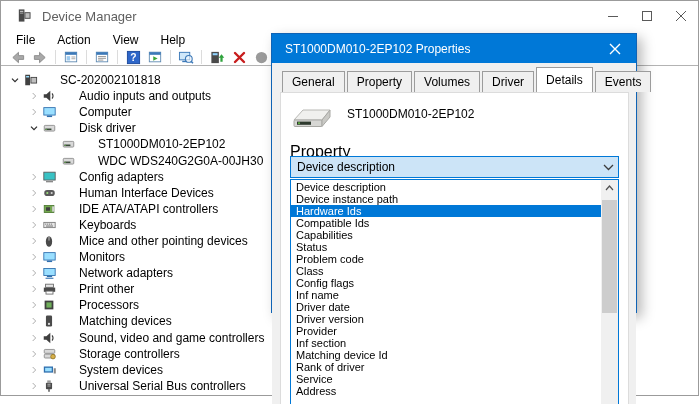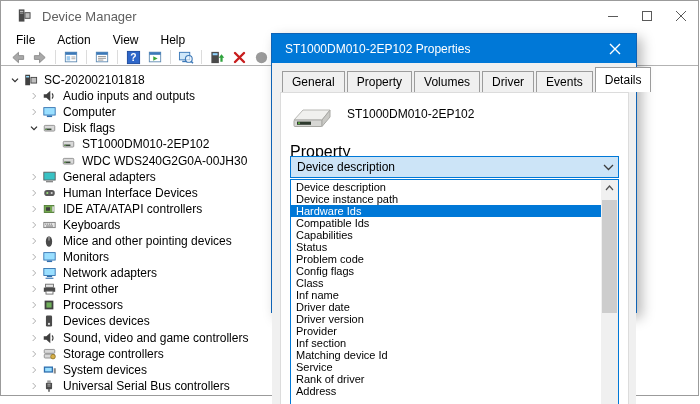--- a/index.html
+++ b/index.html
@@ -21,21 +21,21 @@
 
   .toolbar { height:17px; display:flex; align-items:center; padding-left:6px; border-bottom:1px solid #b3b3b3; }
   .tool-icon { width:16px; height:16px; margin:0 3px; display:inline-flex; align-items:center; justify-content:center; }
   .tool-sep { width:1px; height:14px; background:#dcdcdc; margin:0 4px; }
 
   .tree { position:relative; padding-top:6px; }
   .tree-row { display:flex; align-items:center; height:16.1px; white-space:nowrap; }
   .tree-row .indent { display:inline-block; height:1px; }
   .tree-row .chev { width:16px; height:14px; display:inline-flex; align-items:center; justify-content:center; flex:none; }
   .tree-row .ticon { width:18px; height:14px; display:inline-flex; align-items:center; flex:none; }
-  .tree-row .tlabel { font-size:12px; color:#000; margin-left:3px; }
+  .tree-row .tlabel { font-size:12px; color:#000; margin-left:19px; }
 
   
   .dialog { position:absolute; left:232px; top:33px; width:366px; height:280px;
             border:1px solid #0f63b5; background:#f9a8d4; box-shadow:5px 5px 12px rgba(0,0,0,.28); z-index:10;margin-left:39px; }
   .dlg-titlebar { height:29px; background:#0078d7; display:flex; align-items:center; position:relative; }
   .dlg-title { color:#fff; font-size:12px; margin-left:13px; }
   .dlg-close { position:absolute; right:0; top:0; width:42px; height:29px; display:flex; align-items:center; justify-content:center; color:#fff; }
   .dlg-body { position:relative; height:343px; background:#f0f0f0; }
 
   .tabs { position:absolute; left:10px; top:8px; display:flex; align-items:flex-end; z-index:3; }
@@ -238,21 +238,21 @@
               <path d="M2 3.5 L6 7.5 L10 3.5" stroke="#2b2b2b" fill="none" stroke-width="1.6"></path>
             </svg>
           </span>
           <span class="ticon">
             <svg width="15" height="14" viewBox="0 0 16 16">
               <rect x="2" y="5" width="12" height="6.5" rx="1" fill="#d9d9d9" stroke="#8a8a8a"></rect>
               <rect x="3.2" y="8.6" width="7" height="1.8" fill="#3a4a3a"></rect>
               <rect x="3.6" y="9" width="1.4" height="1" fill="#6fbf4f"></rect>
             </svg>
           </span>
-          <span class="tlabel">Disk flags</span>
+          <span class="tlabel">Disk driver</span>
         </div>
         <div class="tree-row">
           <span class="indent" style="width: 44px;"></span>
           <span class="chev"></span>
           <span class="ticon">
             <svg width="15" height="14" viewBox="0 0 16 16">
               <rect x="2" y="5" width="12" height="6.5" rx="1" fill="#d9d9d9" stroke="#8a8a8a"></rect>
               <rect x="3.2" y="8.6" width="7" height="1.8" fill="#3a4a3a"></rect>
               <rect x="3.6" y="9" width="1.4" height="1" fill="#6fbf4f"></rect>
             </svg>
@@ -277,21 +277,21 @@
             <svg width="8" height="10" viewBox="0 0 12 12">
               <path d="M4 1.5 L8.5 6 L4 10.5" stroke="#a6a6a6" fill="none" stroke-width="1.4"></path>
             </svg>
           </span>
           <span class="ticon">
             <svg width="15" height="14" viewBox="0 0 16 16">
               <rect x="1.5" y="2.5" width="13" height="9" fill="#39c2c4" stroke="#5a5a5a"></rect>
               <rect x="4" y="12.5" width="8" height="1.6" fill="#8a8a8a"></rect>
             </svg>
           </span>
-          <span class="tlabel">General adapters</span>
+          <span class="tlabel">Config adapters</span>
         </div>
         <div class="tree-row">
           <span class="indent" style="width: 25px;"></span>
           <span class="chev">
             <svg width="8" height="10" viewBox="0 0 12 12">
               <path d="M4 1.5 L8.5 6 L4 10.5" stroke="#a6a6a6" fill="none" stroke-width="1.4"></path>
             </svg>
           </span>
           <span class="ticon">
             <svg width="15" height="14" viewBox="0 0 16 16">
@@ -420,21 +420,21 @@
             <svg width="8" height="10" viewBox="0 0 12 12">
               <path d="M4 1.5 L8.5 6 L4 10.5" stroke="#a6a6a6" fill="none" stroke-width="1.4"></path>
             </svg>
           </span>
           <span class="ticon">
             <svg width="14" height="14" viewBox="0 0 16 16">
               <rect x="4.5" y="1.8" width="7" height="12.4" rx="1.4" fill="#4a4a4a"></rect>
               <circle cx="8" cy="11.4" r="1.3" fill="#dcdcdc"></circle>
             </svg>
           </span>
-          <span class="tlabel">Devices devices</span>
+          <span class="tlabel">Matching devices</span>
         </div>
         <div class="tree-row">
           <span class="indent" style="width: 25px;"></span>
           <span class="chev">
             <svg width="8" height="10" viewBox="0 0 12 12">
               <path d="M4 1.5 L8.5 6 L4 10.5" stroke="#a6a6a6" fill="none" stroke-width="1.4"></path>
             </svg>
           </span>
           <span class="ticon">
             <svg width="14" height="14" viewBox="0 0 16 16">
@@ -505,22 +505,22 @@
           </svg>
       </span>
     </div>
 
     <div class="dlg-body">
       <div class="tabs">
           <span class="tab">General</span>
           <span class="tab">Property</span>
           <span class="tab">Volumes</span>
           <span class="tab">Driver</span>
+          <span class="tab active">Details</span>
           <span class="tab">Events</span>
-          <span class="tab active">Details</span>
         </div>
 
       <div class="tab-panel">
         <div class="device-row">
           <span class="device-icon">
               <svg width="42" height="28" viewBox="0 0 42 28">
                 <polygon points="3,17 12,7 39,7 31,17" fill="#f0f0ee" stroke="#b8b8b4"></polygon>
                 <rect x="3" y="17" width="28" height="6.5" rx="1" fill="#d7d7d4" stroke="#a8a8a4"></rect>
                 <polygon points="31,17 39,7 39,14 31,23.5" fill="#c9c9c5" stroke="#a8a8a4"></polygon>
                 <rect x="6" y="18.6" width="14" height="3.2" fill="#2e3a2e"></rect>
@@ -543,30 +543,30 @@
 
         <div class="listbox">
           <div class="list-inner">
               <div class="list-item">Device description</div>
               <div class="list-item">Device instance path</div>
               <div class="list-item selected">Hardware Ids</div>
               <div class="list-item">Compatible Ids</div>
               <div class="list-item">Capabilities</div>
               <div class="list-item">Status</div>
               <div class="list-item">Problem code</div>
+              <div class="list-item">Class</div>
               <div class="list-item">Config flags</div>
-              <div class="list-item">Class</div>
               <div class="list-item">Inf name</div>
               <div class="list-item">Driver date</div>
               <div class="list-item">Driver version</div>
               <div class="list-item">Provider</div>
               <div class="list-item">Inf section</div>
               <div class="list-item">Matching device Id</div>
+              <div class="list-item">Rank of driver</div>
               <div class="list-item">Service</div>
-              <div class="list-item">Rank of driver</div>
               <div class="list-item">Address</div>
             </div>
           <div class="list-scrollbar">
             <span class="sb-up">
               <svg width="9" height="6" viewBox="0 0 9 6">
                   <path d="M1 5 L4.5 1 L8 5" stroke="#505050" fill="none" stroke-width="1.2"></path>
                 </svg>
             </span>
             <span class="sb-thumb"></span>
           </div>

